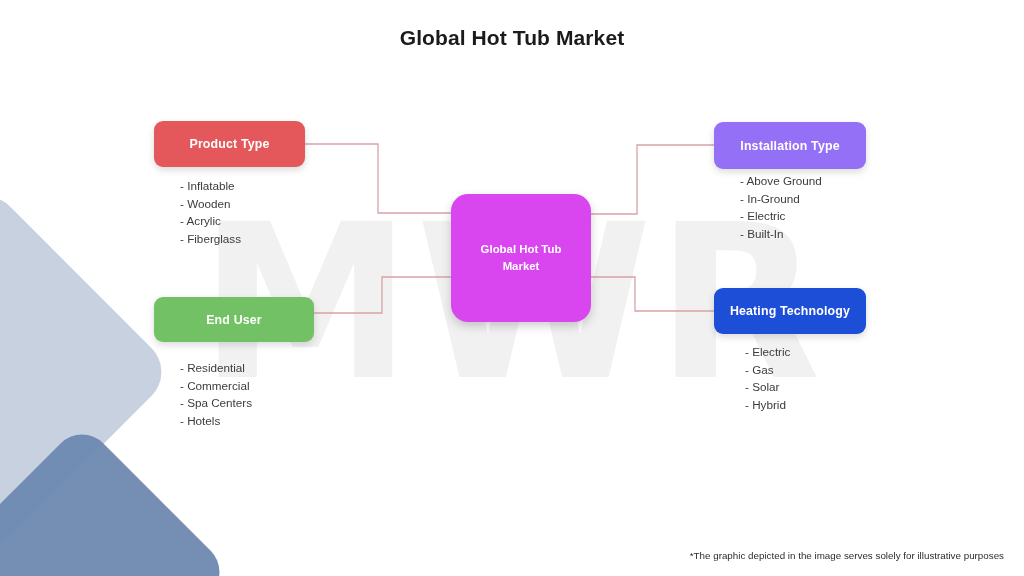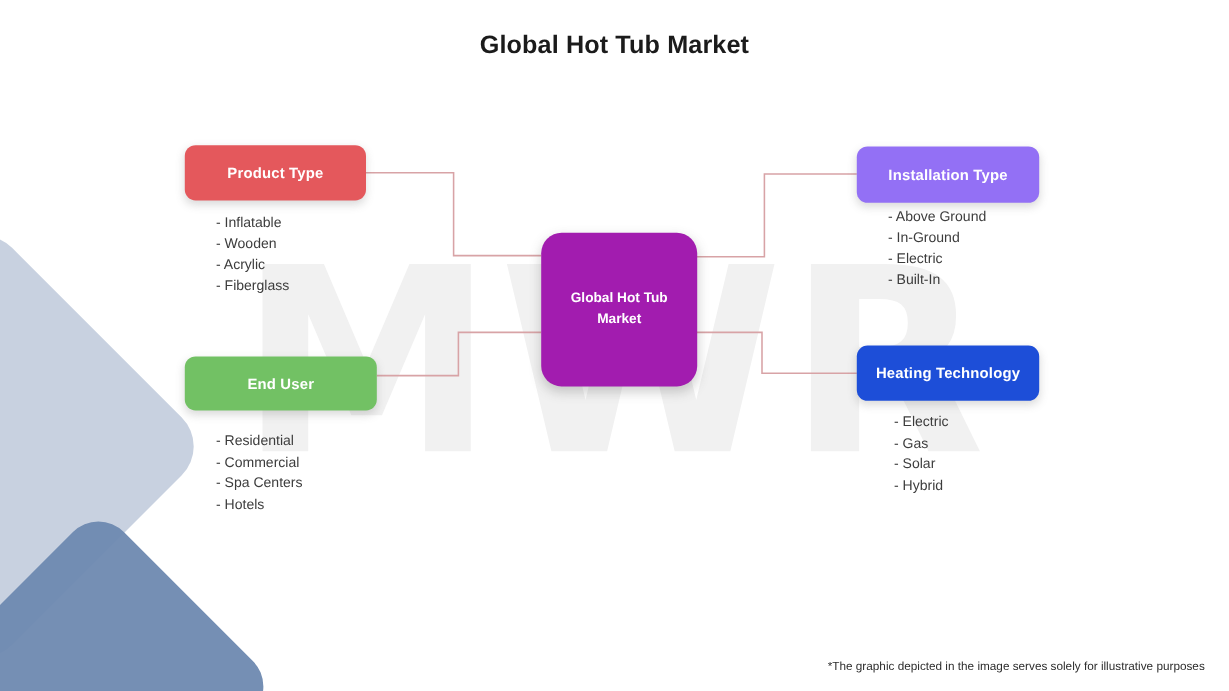--- a/index.html
+++ b/index.html
@@ -118,23 +118,23 @@
     color: #ffffff;
     font-weight: 700;
     font-size: 12.4px;
     letter-spacing: 0.15px;
     box-shadow: 0 3px 7px rgba(90,90,90,0.22);
   }
   .node-center {
     position: absolute;
     left: 451px;
     top: 194px;
-    width: 130px;
+    width: 140px;
     height: 128px;
-    background: #a21caf;
+    background: #d946ef;
     border-radius: 17px;
     display: flex;
     align-items: center;
     justify-content: center;
     text-align: center;
     color: #ffffff;
     font-weight: 700;
     font-size: 11.4px;
     line-height: 1.45;
     box-shadow: 0 4px 10px rgba(80,80,80,0.28);

